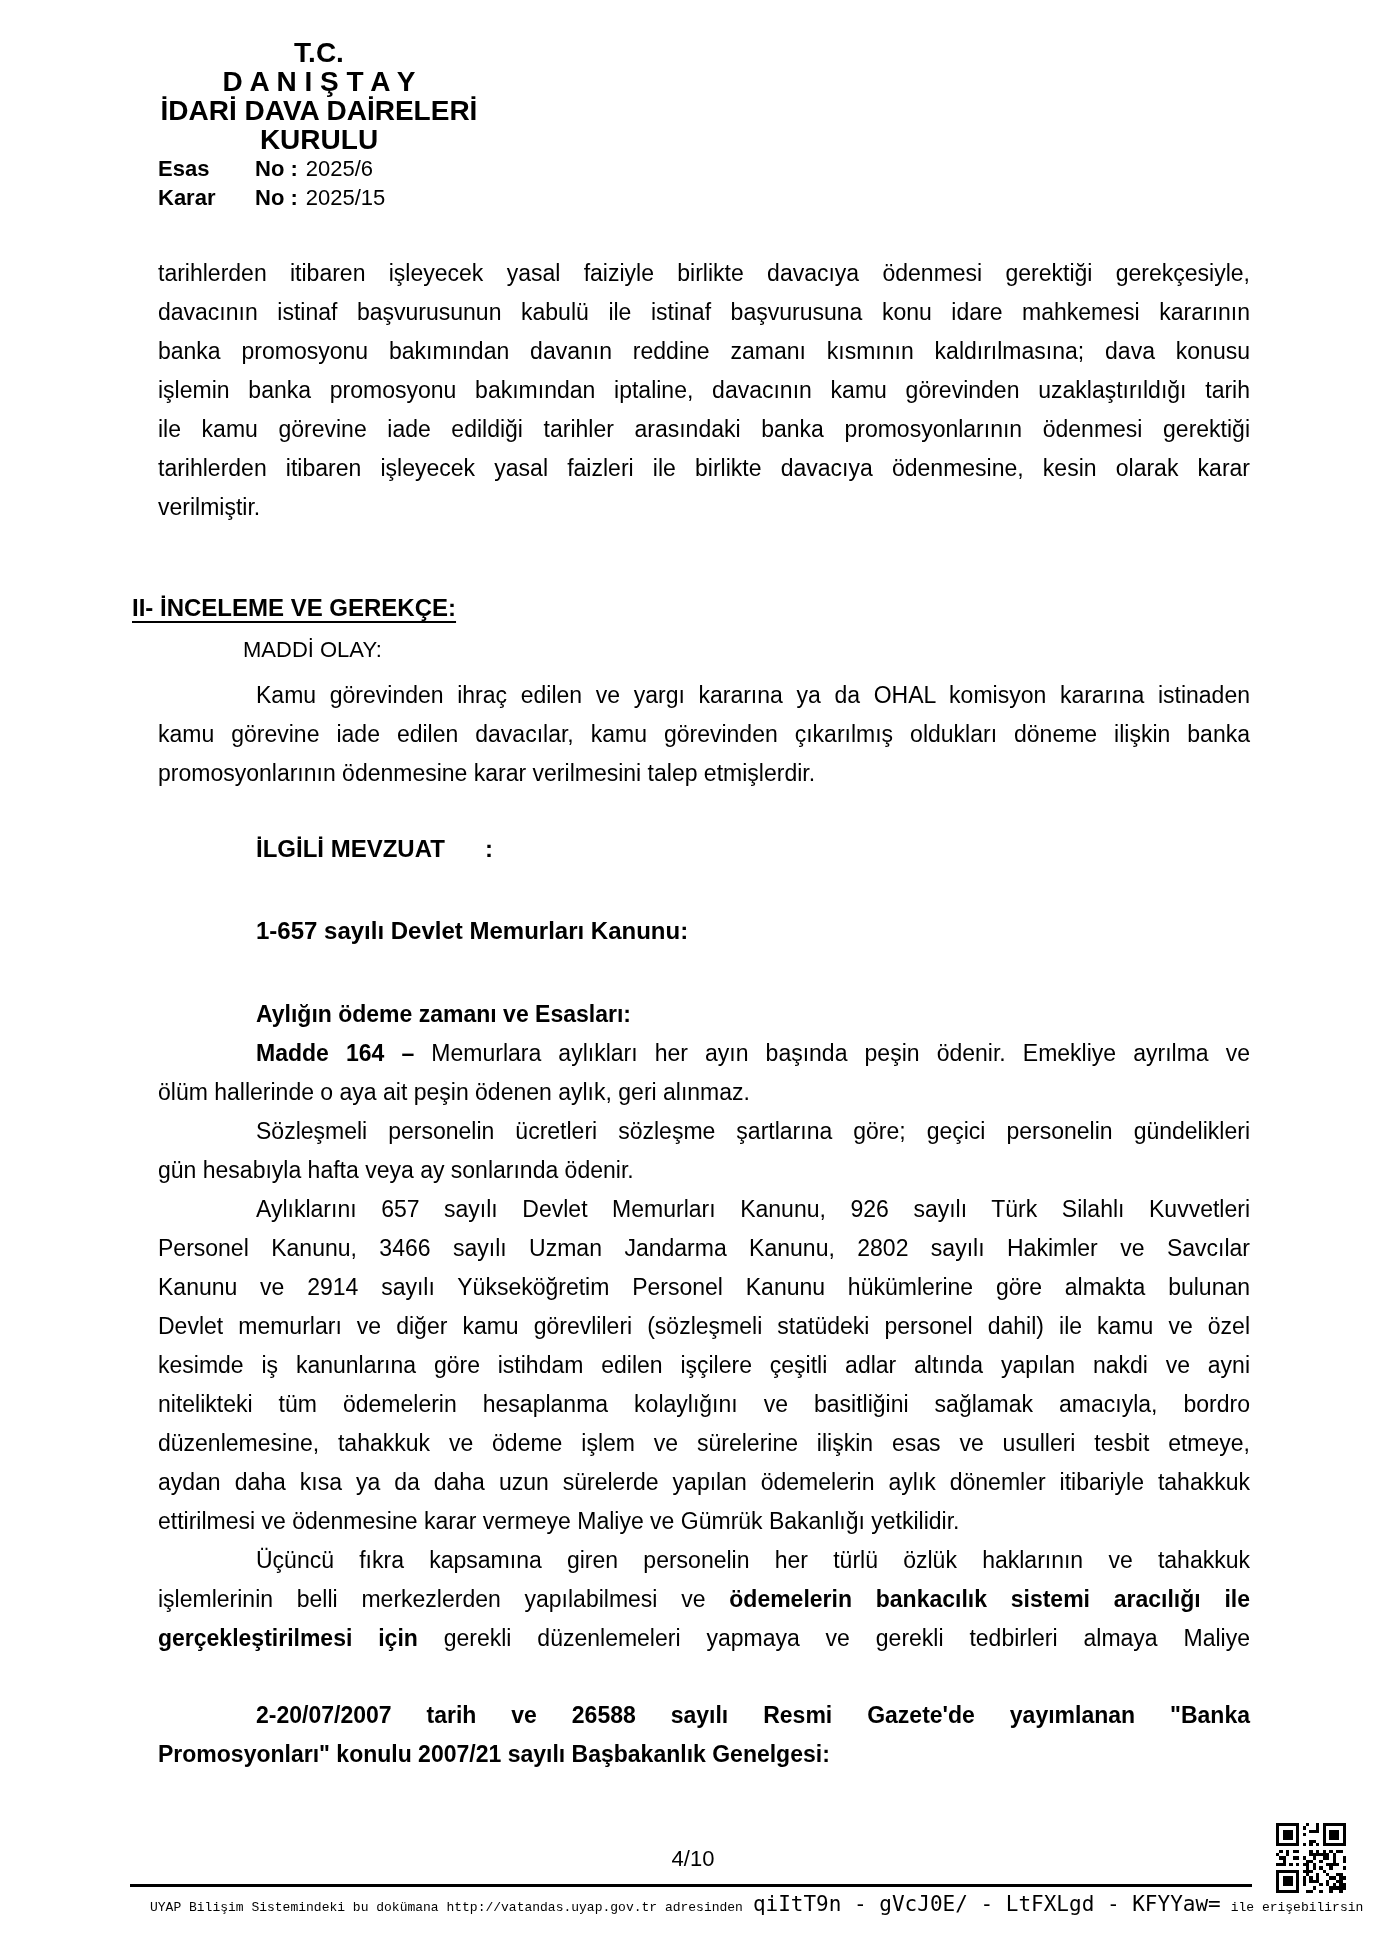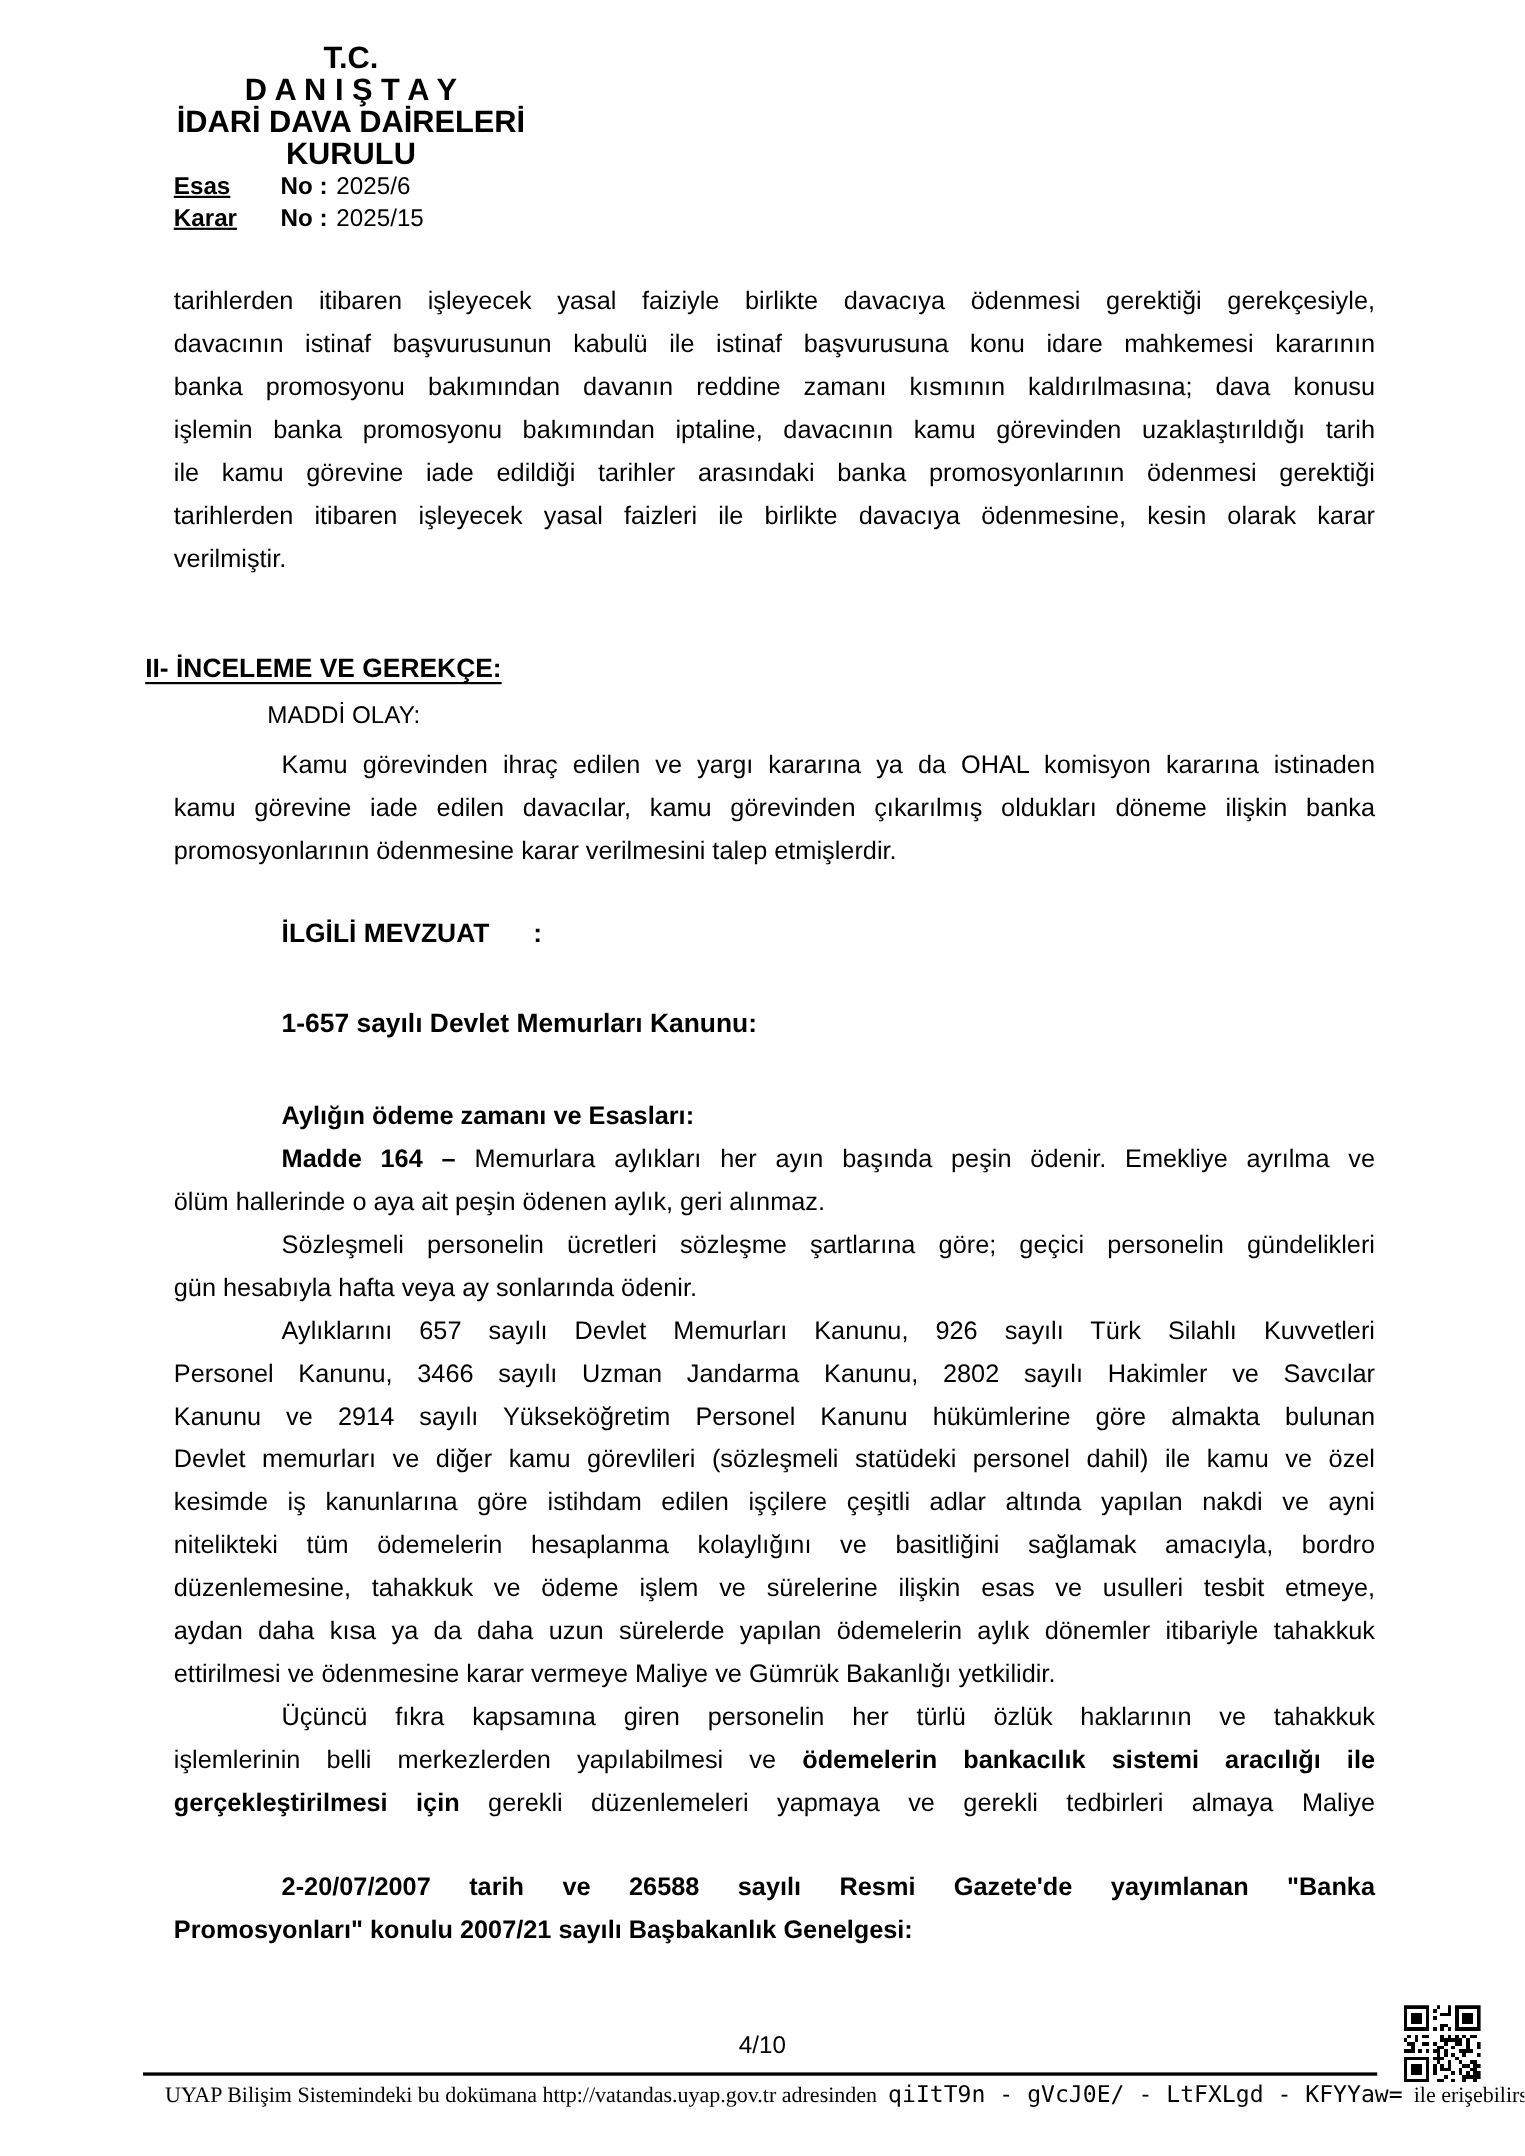--- a/index.html
+++ b/index.html
@@ -6,39 +6,39 @@
   .page{
     position:relative;
     width:1386px;height:1960px;
     background:#ffffff;color:#000;
     font-family:"Liberation Sans",sans-serif;
     overflow:hidden;
   }
   .content{position:absolute;left:158px;top:38px;width:1092px;}
   .head-center{width:322px;text-align:center;font-weight:bold;font-size:28px;line-height:29px;}
   .case-row{font-size:22px;line-height:29px;font-weight:bold;}
-  .case-row .lbl{display:inline-block;width:97px;text-decoration:underline;}
+  .case-row .lbl{display:inline-block;width:97px;}
   .case-row .val{font-weight:normal;margin-left:8px;}
   .para{font-size:23px;line-height:39px;}
   .jline{text-align:justify;text-align-last:justify;-moz-text-align-last:justify;}
   .jline.last{text-align-last:left;-moz-text-align-last:left;}
   .para.ind .jline:first-child{text-indent:98px;}
   .b{font-weight:bold;}
   .p1{margin-top:42px;}
   .h2{margin-top:66px;margin-left:-26px;font-size:24px;font-weight:bold;line-height:30px;text-decoration:underline;text-underline-offset:5px;}
   .h3{margin-top:12px;margin-left:85px;font-size:22px;font-weight:normal;line-height:30px;}
   .p2{margin-top:11px;}
   .h4{margin-top:41px;margin-left:98px;font-size:24px;font-weight:bold;line-height:30px;}
   .h5{margin-top:52px;margin-left:98px;font-size:24px;font-weight:bold;line-height:30px;}
   .h6{margin-top:49px;margin-left:98px;font-size:23px;font-weight:bold;line-height:39px;}
   .h7{margin-top:38px;}
   .pagenum{position:absolute;left:0;top:1846px;width:1386px;text-align:center;font-size:22px;}
   .footer-rule{position:absolute;left:130px;top:1884px;width:1122px;border-top:3px solid #000;}
   .footer-text{position:absolute;left:150px;top:1892px;width:1230px;white-space:nowrap;}
-  .f-serif{font-family:Liberation Serif, serif;font-size:20px;}
+  .f-serif{font-family:Liberation Mono, monospace;font-size:13px;}
   .f-mono{font-family:"DejaVu Sans Mono",monospace;font-size:21px;margin:0 10px;}
   .qr{position:absolute;left:1276px;top:1823px;width:70px;height:70px;}
 </style>
 </head>
 <body>
 
 <div class="page">
   <div class="content">
 
     <div class="head-center">

